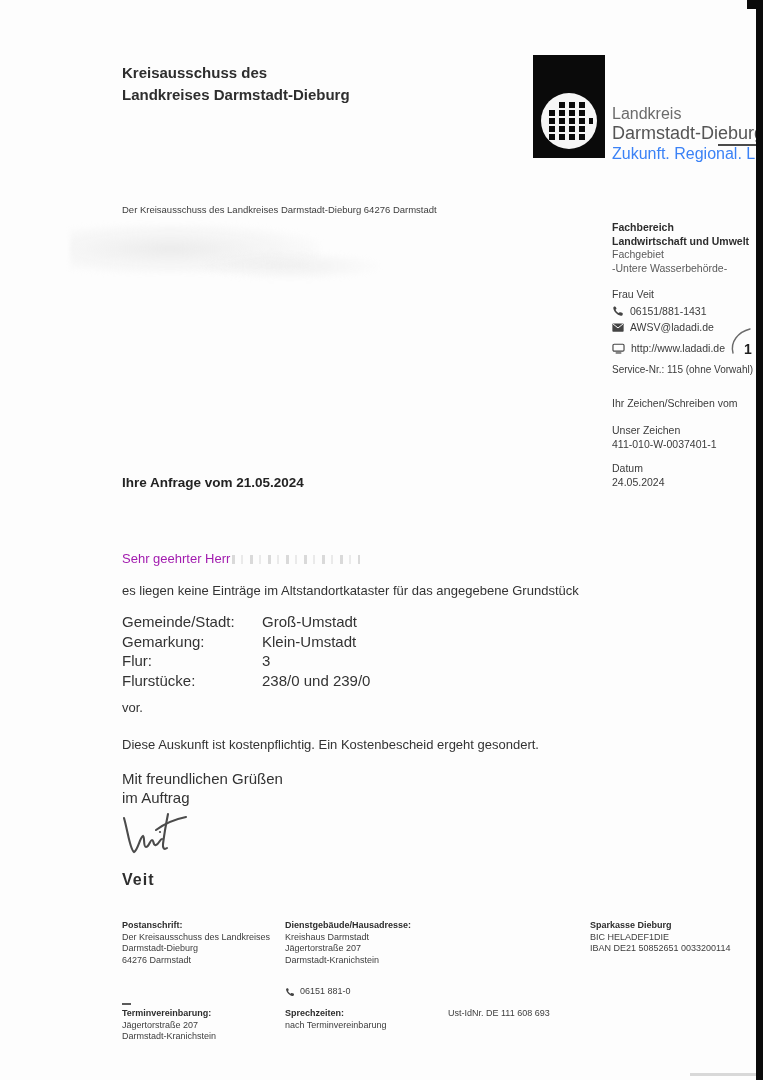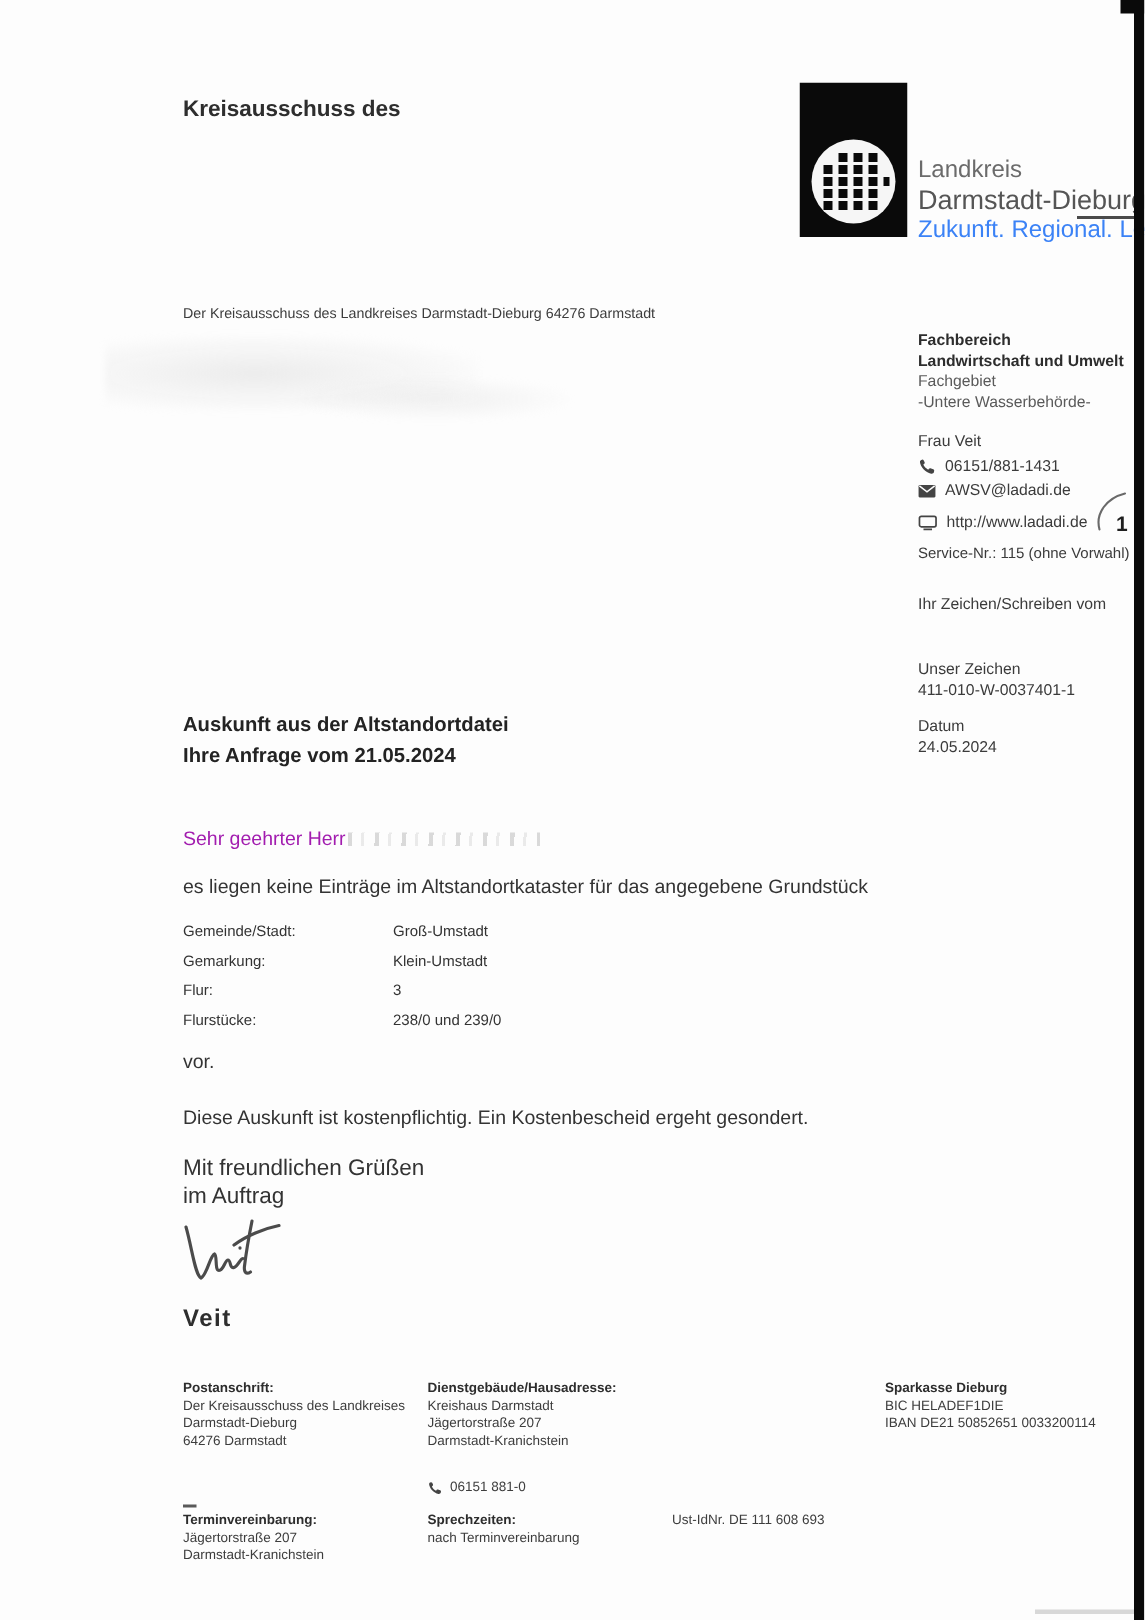--- a/index.html
+++ b/index.html
@@ -33,34 +33,34 @@
 
   .contact { position:absolute; left:612px; top:221px; width:150px; font-size:10.5px; line-height:13.5px; color:#3b3b3b; }
   .contact .b { font-weight:bold; color:#2d2d2d; }
   .contact .dim { color:#5a5a5a; }
   .contact .person { margin-top:13px; }
   .icon-row { display:flex; align-items:center; gap:6px; margin-top:3px; }
   .icon-row svg { flex:0 0 auto; }
   .web-row { margin-top:7px; }
   .service-line { margin-top:8px; font-size:10px; white-space:nowrap; }
   .ref-label1 { margin-top:20px; }
-  .ref-label2 { margin-top:30px; }
+  .ref-label2 { margin-top:14px; }
   .date-label { margin-top:11px; }
 
   .pen-arc { position:absolute; left:724px; top:326px; }
   .page-number { position:absolute; left:744px; top:341px; font-size:14px; font-weight:bold; color:#1f1f1f; }
 
   .subject { position:absolute; left:122px; top:472px; font-weight:bold; font-size:13.5px; line-height:21px; color:#232323; }
 
   .salutation { position:absolute; left:122px; top:551px; font-size:13px; color:#a21caf; }
   .smudge { display:inline-block; width:128px; height:9px; margin-left:2px; vertical-align:middle; opacity:.55;
     background:repeating-linear-gradient(93deg, rgba(110,110,110,.45) 0 3px, transparent 3px 9px, rgba(140,140,140,.3) 9px 11px, transparent 11px 18px); }
 
   .body-intro { position:absolute; left:122px; top:583px; font-size:13px; color:#333; }
-  .property-table { position:absolute; left:122px; top:612px; font-size:10px; line-height:19.5px; color:#333;
+  .property-table { position:absolute; left:122px; top:612px; font-size:15px; line-height:19.5px; color:#333;
     display:grid; grid-template-columns:140px auto; }
   .body-vor { position:absolute; left:122px; top:700px; font-size:13px; color:#333; }
   .body-cost { position:absolute; left:122px; top:737px; font-size:13px; color:#333; }
   .closing { position:absolute; left:122px; top:769px; font-size:15px; line-height:19px; color:#333; }
 
   .signature { position:absolute; left:116px; top:806px; }
   .signer-name { position:absolute; left:122px; top:871px; font-size:16px; font-weight:bold; letter-spacing:1px; color:#2e2e2e; }
 
   .footer { font-size:9px; line-height:11.5px; color:#3d3d3d; }
   .footer .b { font-weight:bold; color:#2d2d2d; }
@@ -74,20 +74,21 @@
   .f-row2b { position:absolute; left:285px; top:1008px; width:150px; }
   .f-vat { position:absolute; left:448px; top:1008px; }
 </style>
 </head>
 <body>
 
 <div class="page">
 
   <div class="letter-head">
     <div>Kreisausschuss des</div>
+    <div>Landkreises Darmstadt-Dieburg</div>
   </div>
 
   <div class="logo-box">
     <svg width="72" height="103" viewBox="0 0 72 103">
       <rect x="0" y="0" width="72" height="103" fill="#0a0a0a"></rect>
       <circle cx="36" cy="66" r="28" fill="#f6f6f6"></circle>
       <g fill="#0a0a0a">
         <rect x="16" y="55" width="6" height="6"></rect>
           <rect x="16" y="63" width="6" height="6"></rect>
           <rect x="16" y="71" width="6" height="6"></rect>
@@ -156,21 +157,20 @@
     <div class="date-label">Datum</div>
     <div>24.05.2024</div>
   </div>
 
   <svg class="pen-arc" width="30" height="30" viewBox="0 0 30 30">
     <path d="M26 3 C14 6 6 16 9 27" stroke="#6a6a6a" stroke-width="1.4" fill="none" stroke-linecap="round"></path>
   </svg>
   <div class="page-number">1</div>
 
   <div class="subject">
-    <div>Auskunft aus der Altstandortdatei</div>
     <div>Ihre Anfrage vom 21.05.2024</div>
   </div>
 
   <div class="salutation">
     <span>Sehr geehrter Herr</span><span class="smudge"></span>
   </div>
   <div class="body-intro">es liegen keine Einträge im Altstandortkataster für das angegebene Grundstück</div>
 
   <div class="property-table">
     <div>Gemeinde/Stadt:</div>

